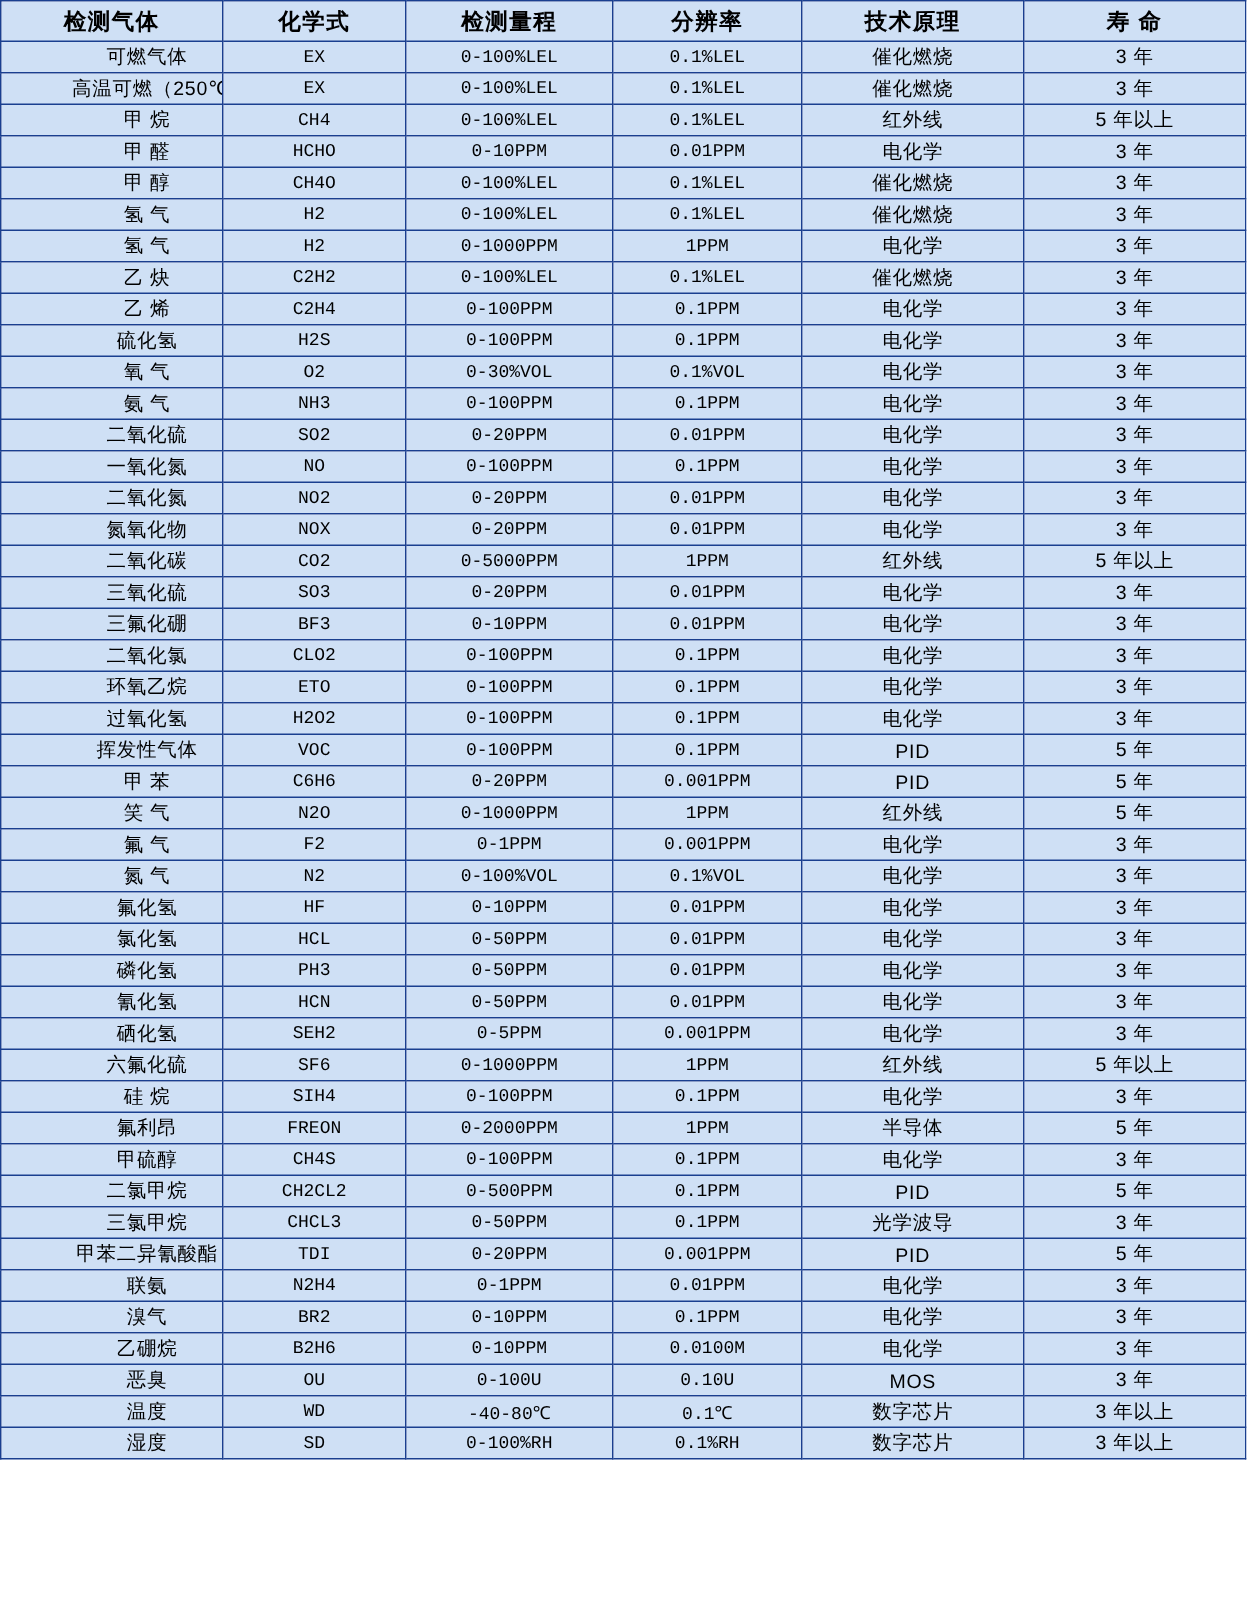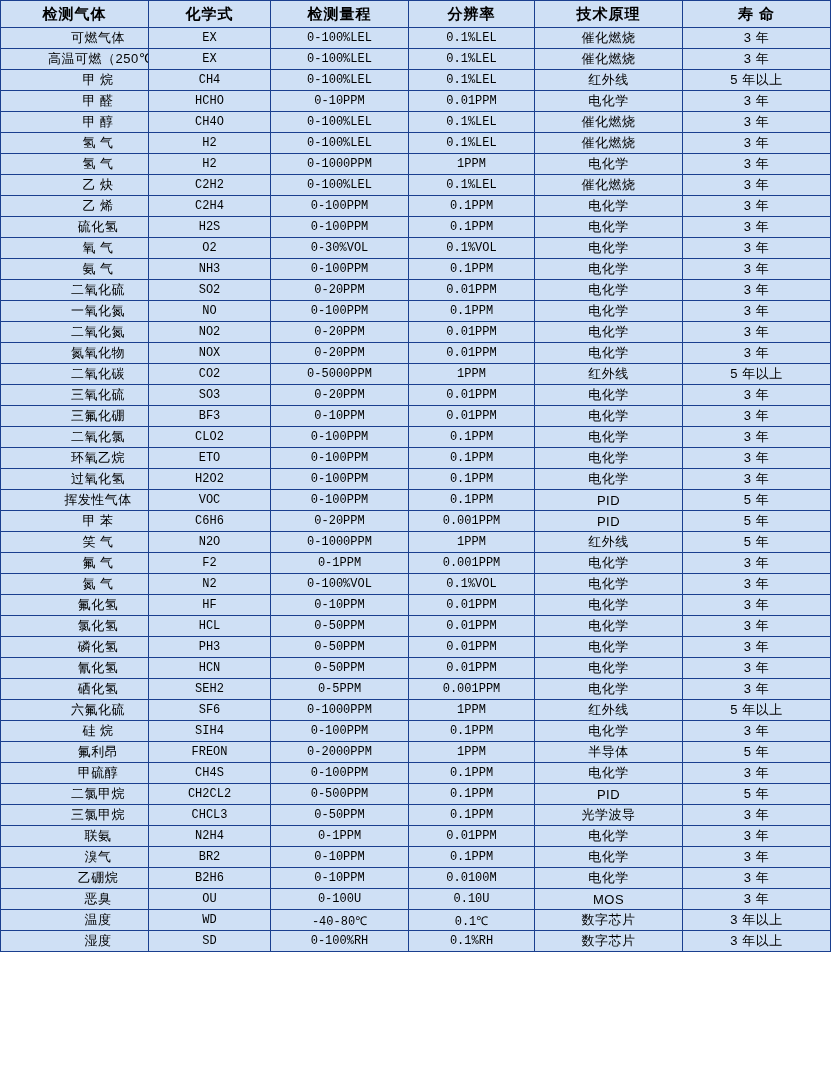--- a/index.html
+++ b/index.html
@@ -381,20 +381,28 @@
       </tr>
       <tr>
         <td class="c0">三氯甲烷</td>
         <td class="c1">CHCL3</td>
         <td class="c2">0-50PPM</td>
         <td class="c3">0.1PPM</td>
         <td class="c4">光学波导</td>
         <td class="c5">3 年</td>
       </tr>
       <tr>
+        <td class="c0">甲苯二异氰酸酯</td>
+        <td class="c1">TDI</td>
+        <td class="c2">0-20PPM</td>
+        <td class="c3">0.001PPM</td>
+        <td class="c4">PID</td>
+        <td class="c5">5 年</td>
+      </tr>
+      <tr>
         <td class="c0">联氨</td>
         <td class="c1">N2H4</td>
         <td class="c2">0-1PPM</td>
         <td class="c3">0.01PPM</td>
         <td class="c4">电化学</td>
         <td class="c5">3 年</td>
       </tr>
       <tr>
         <td class="c0">溴气</td>
         <td class="c1">BR2</td>

